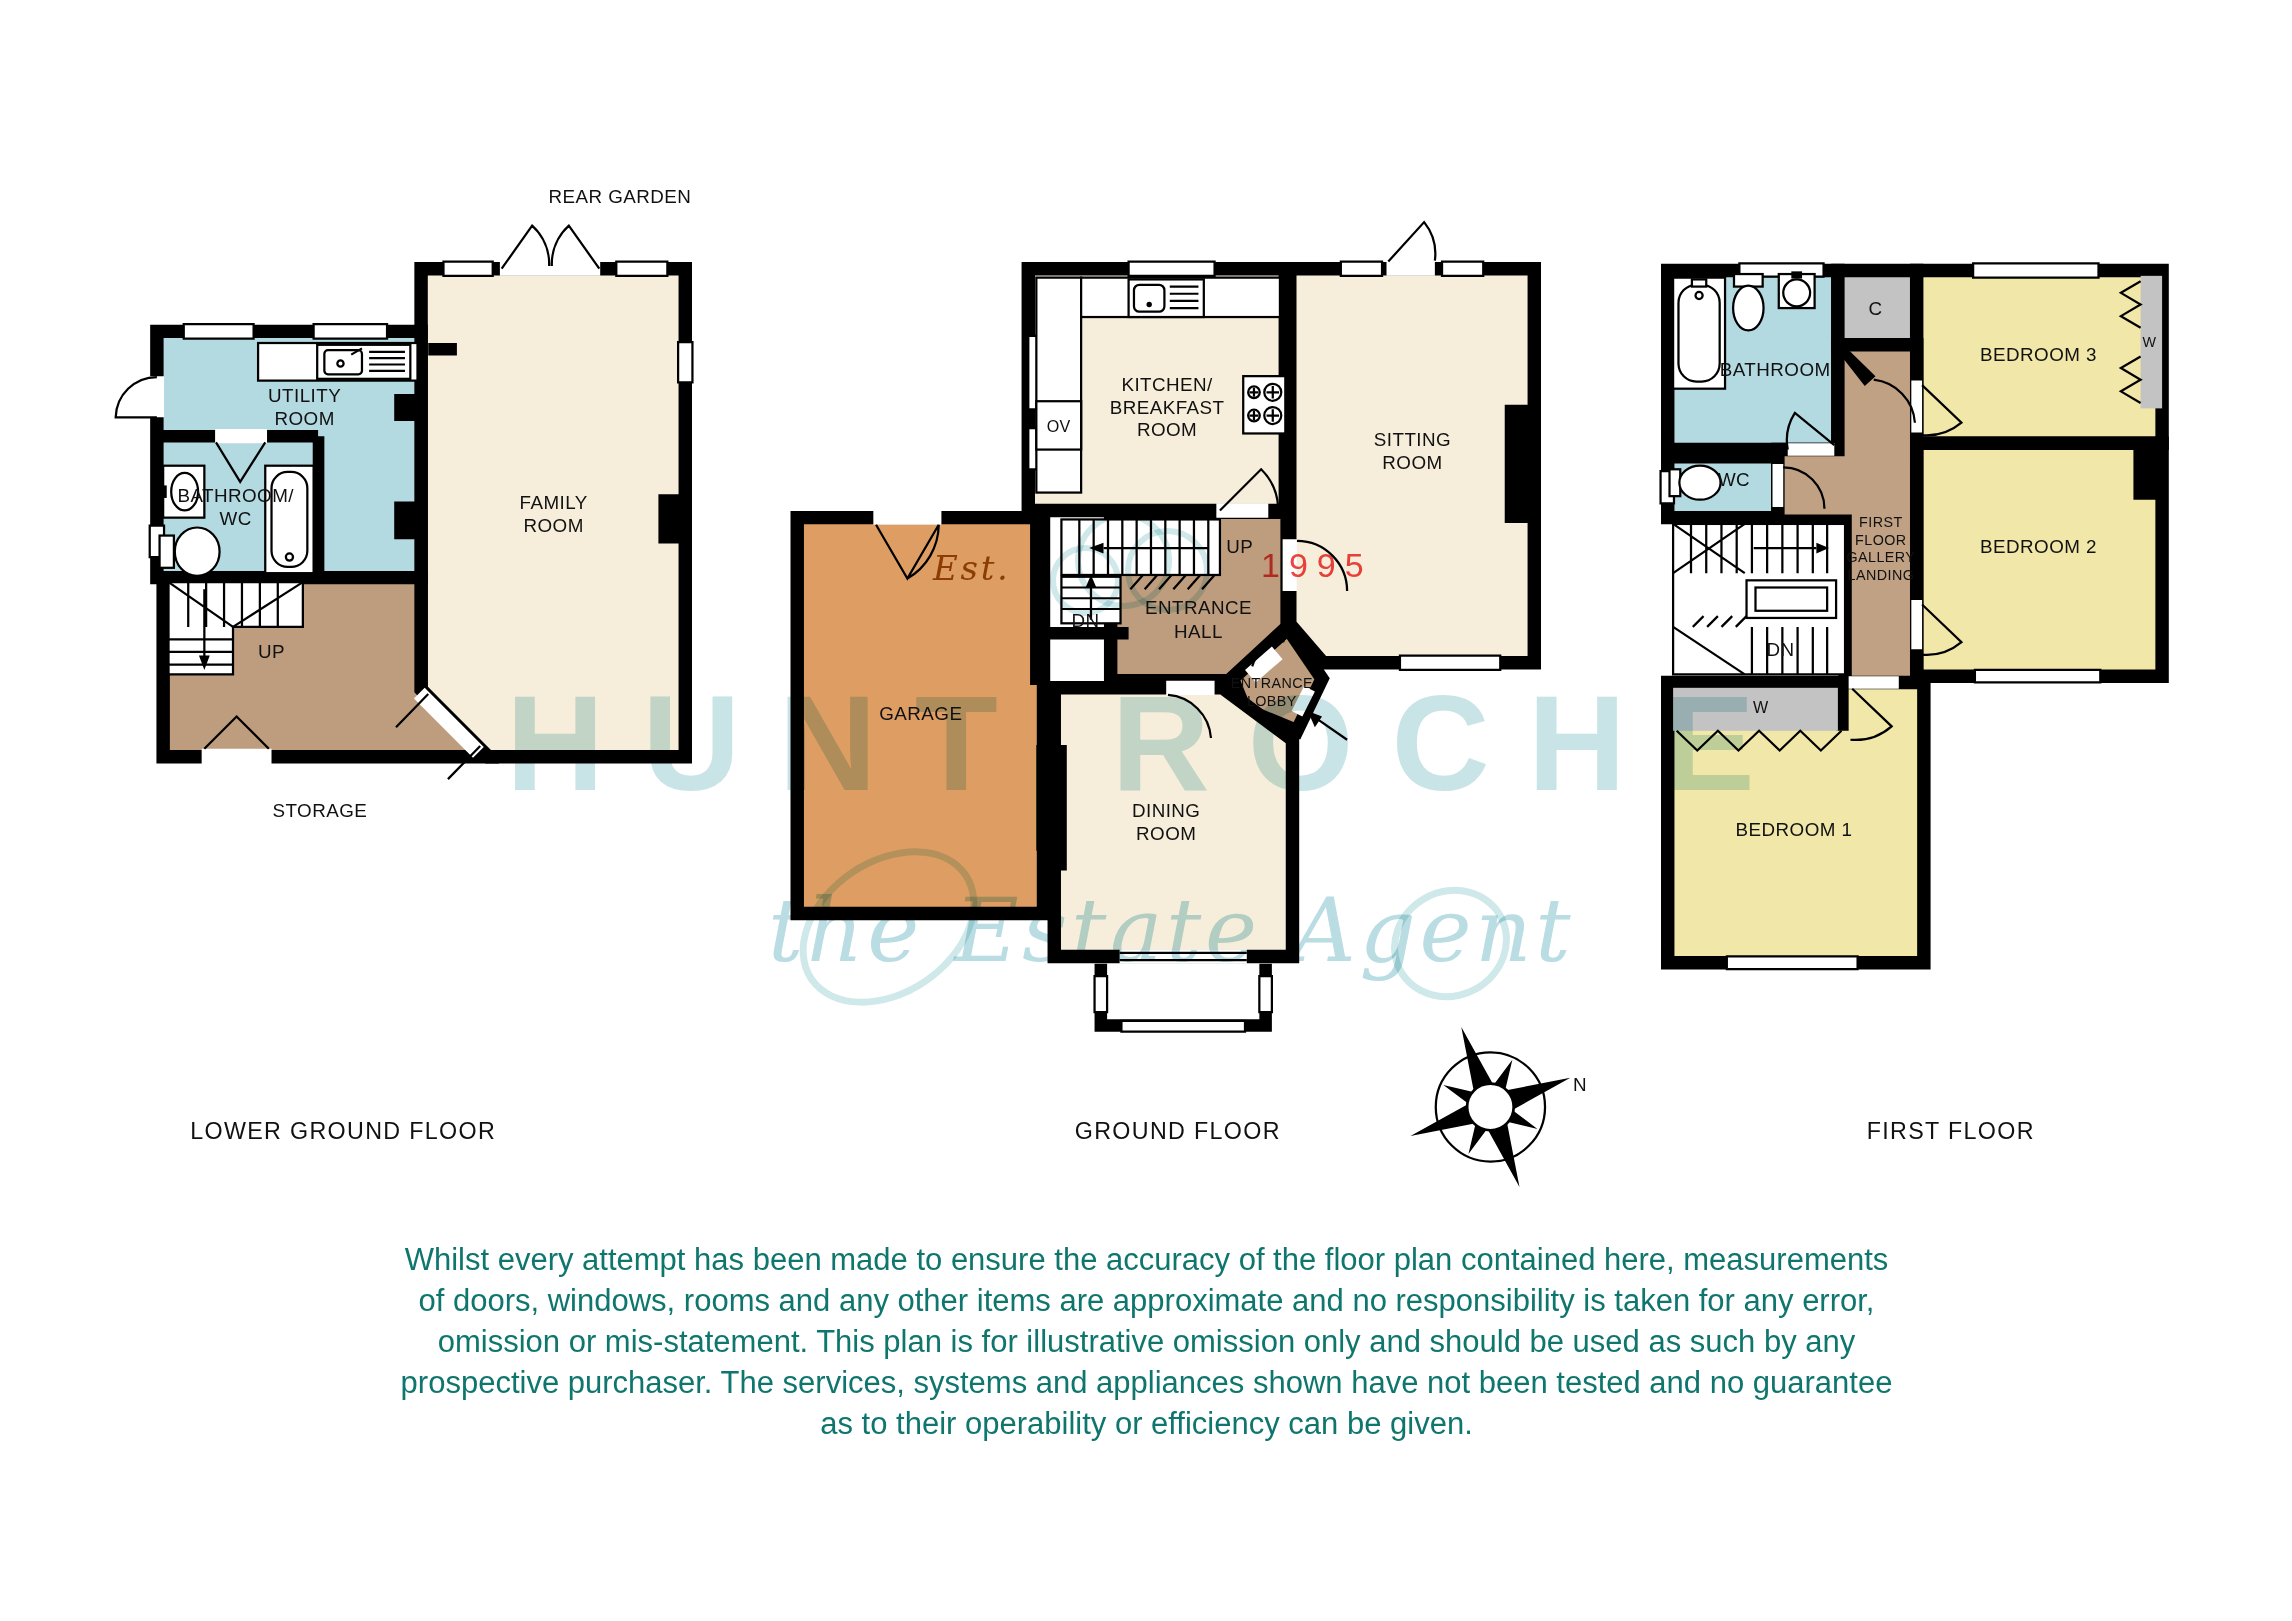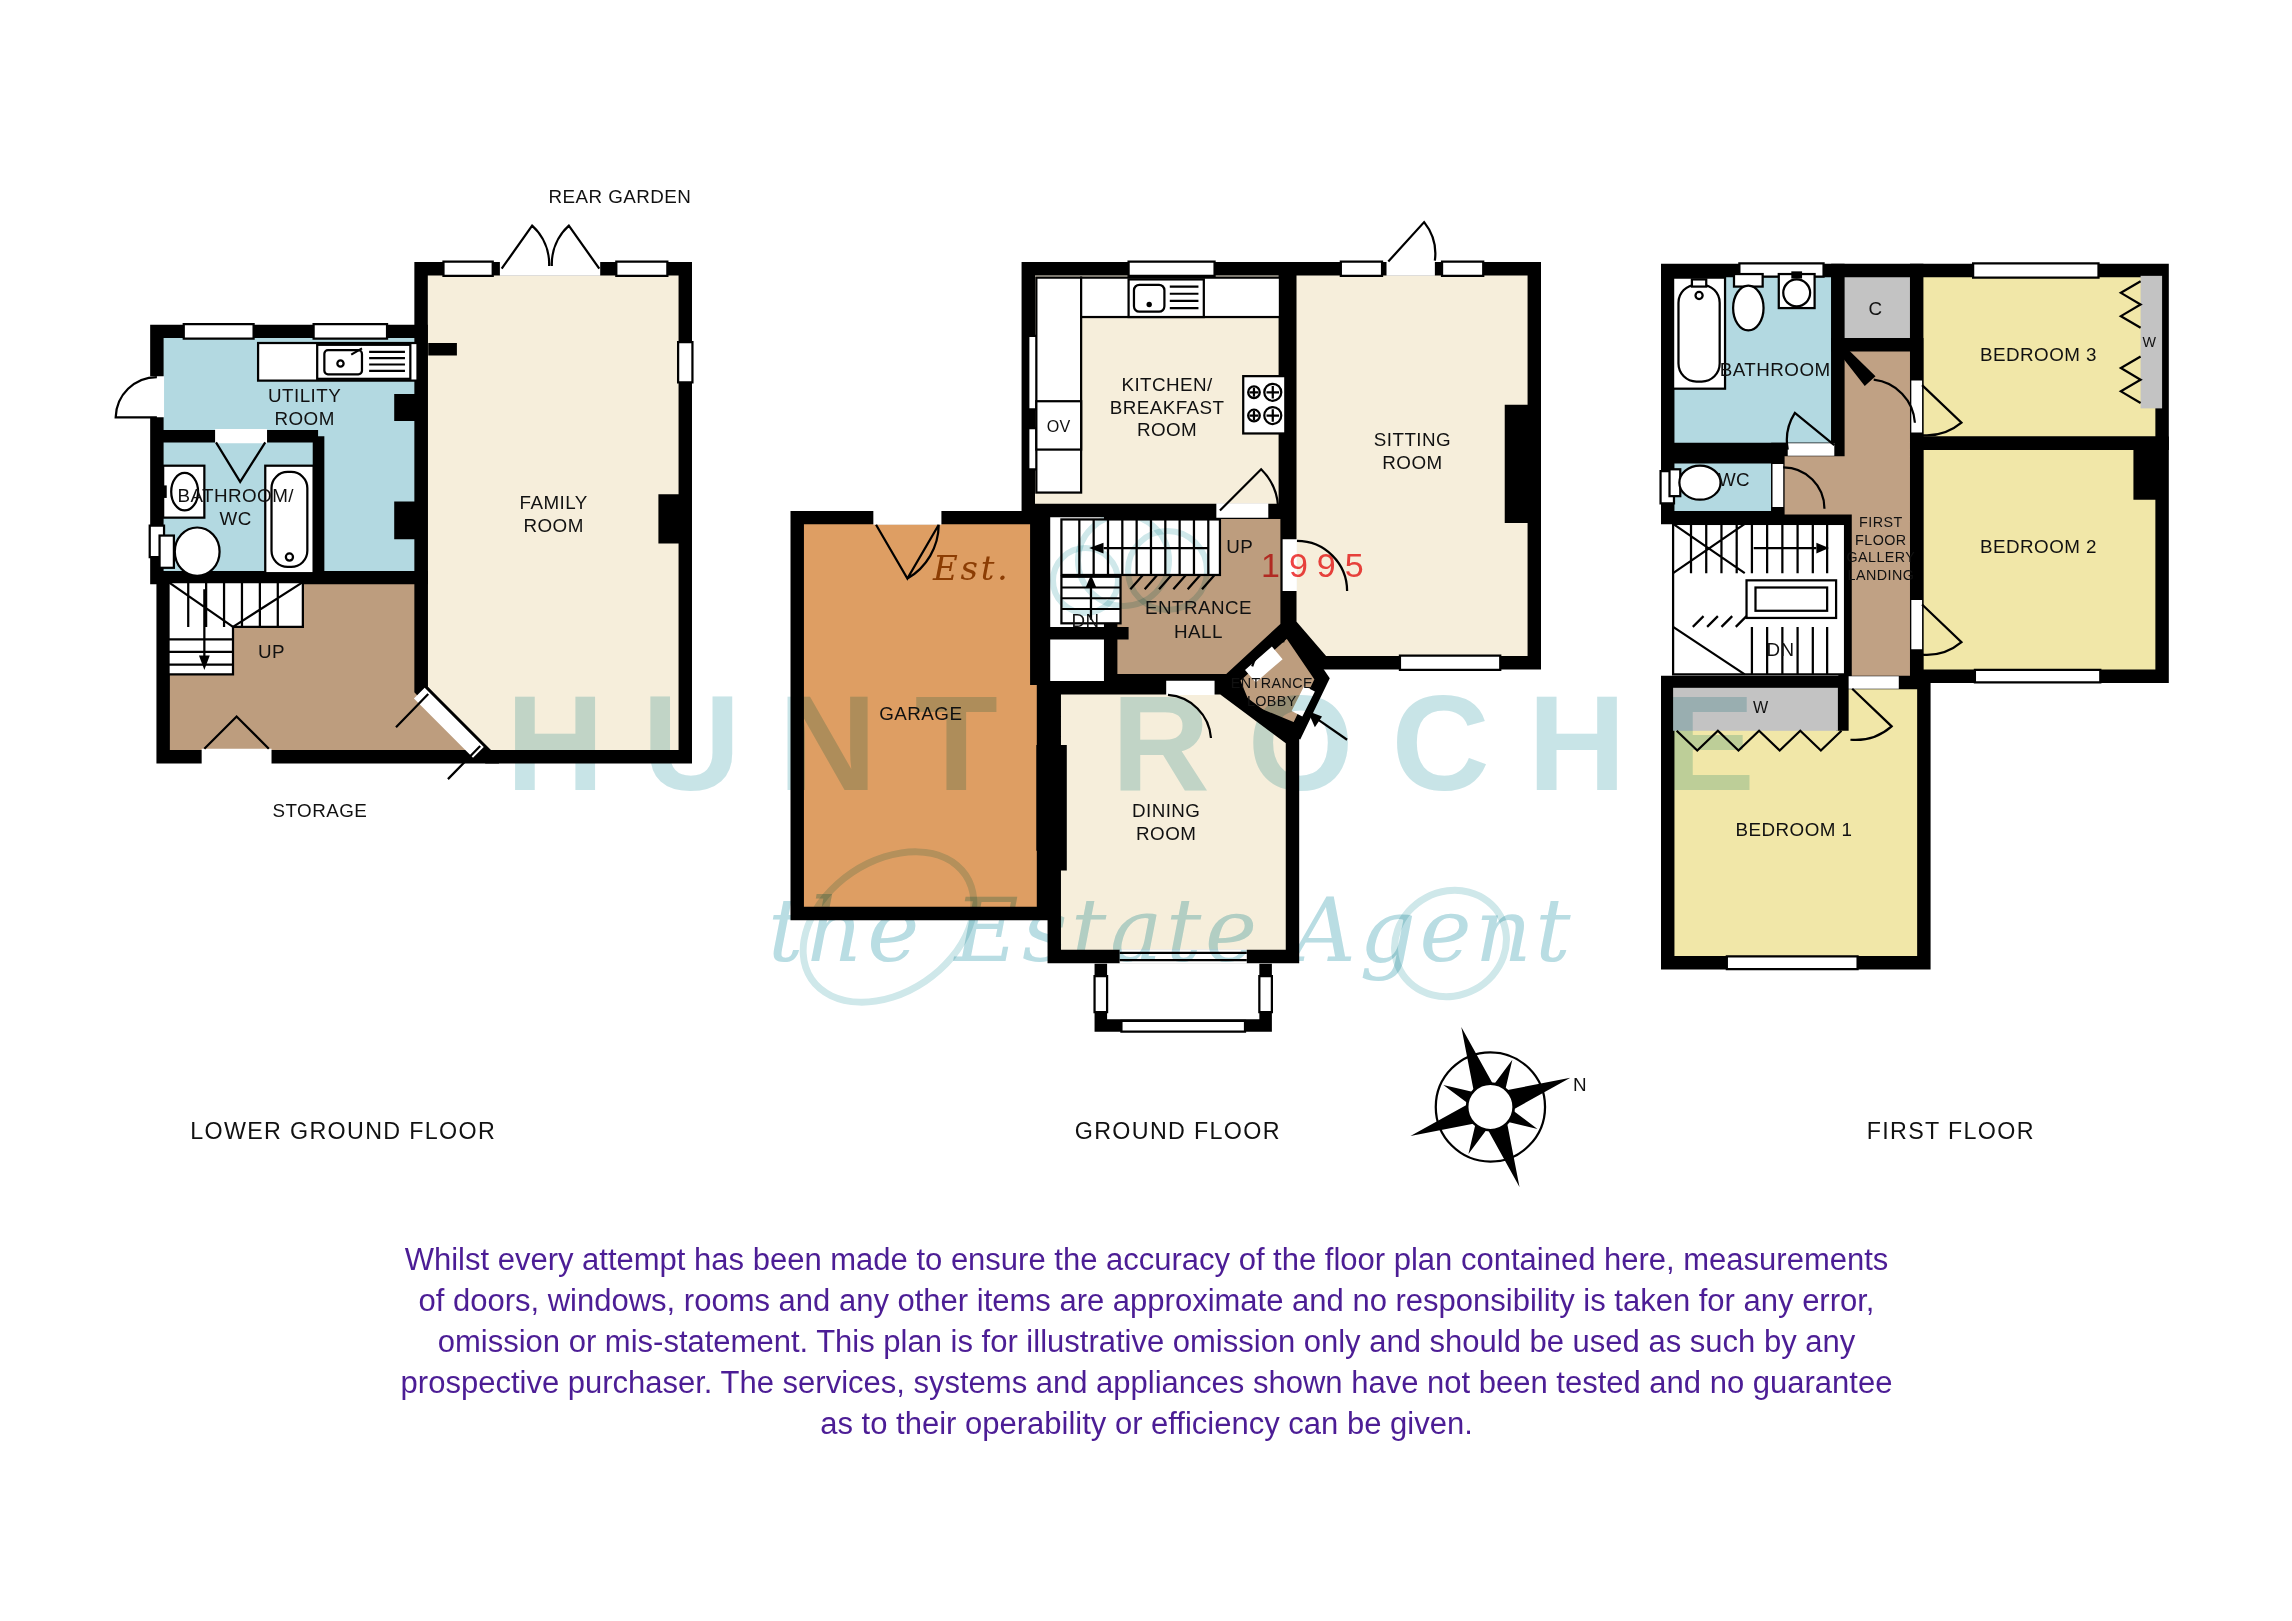--- a/index.html
+++ b/index.html
@@ -12,21 +12,21 @@
   .room{stroke:#000;stroke-width:15;stroke-linejoin:miter;}
   .thin{fill:none;stroke:#000;stroke-width:2.5;}
   .fix{fill:#fff;stroke:#000;stroke-width:2.5;}
   .win{fill:#fff;stroke:#000;stroke-width:2.5;}
   .wm{position:absolute;mix-blend-mode:multiply;pointer-events:none;}
   .wm-brand{font-weight:bold;font-size:136px;letter-spacing:38px;color:#c8e4e7;white-space:nowrap;}
   .wm-est{font-family:"DejaVu Serif",serif;font-style:italic;font-size:34px;color:#a16207;letter-spacing:2.7px;}
   .wm-year{font-size:34px;color:#ef4444;letter-spacing:9px;}
   .wm-script{font-family:"DejaVu Serif",serif;font-style:italic;font-size:88px;color:#b9dde3;white-space:nowrap;letter-spacing:3.6px;text-align:right;}
   .wm-ring{border-radius:50%;border:6.3px solid #cfe8ea;}
-  .disclaimer{position:absolute;left:0;width:2293px;top:1239px;text-align:center;font-size:31px;line-height:41px;color:#4c1d95;}
+  .disclaimer{position:absolute;left:0;width:2293px;top:1239px;text-align:center;font-size:31px;line-height:41px;color:#0f766e;}
 </style>
 </head>
 <body>
 
 <div id="page">
 
 <svg id="plan-svg" width="2293" height="1621" viewBox="0 0 2560 1810">
 
   <g>
     <polygon class="room" points="470,300 765,300 765,845 545,845 470,770" fill="#f6eedb"></polygon>

